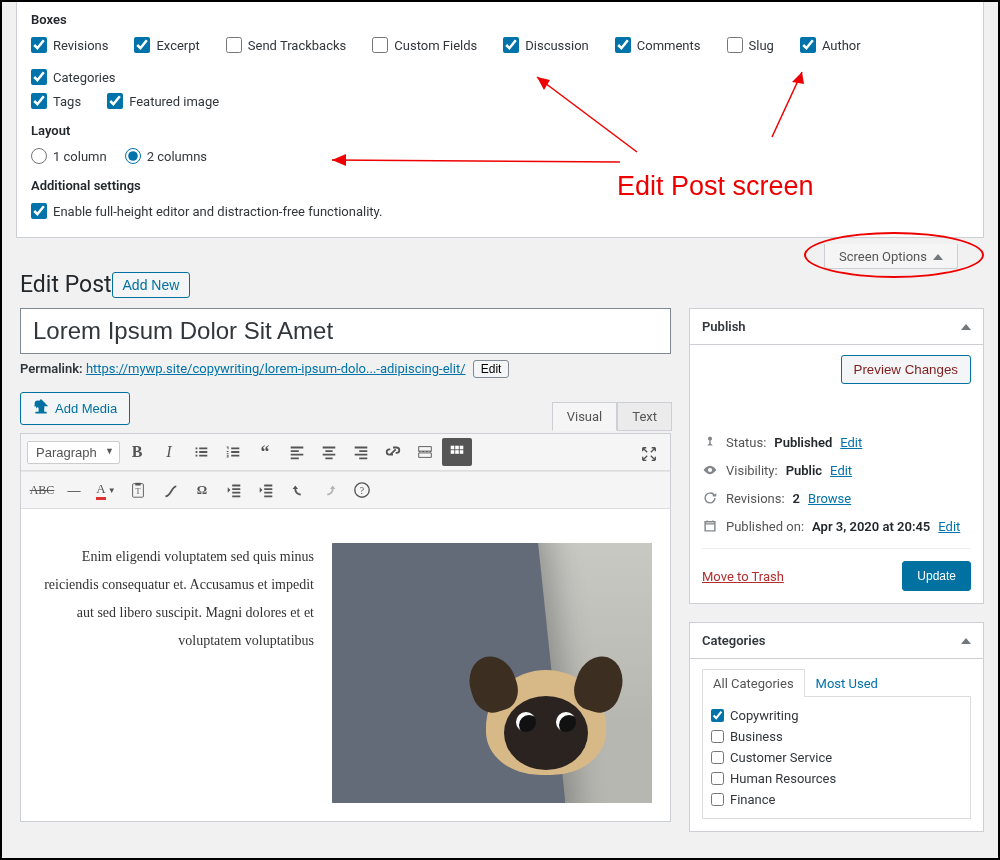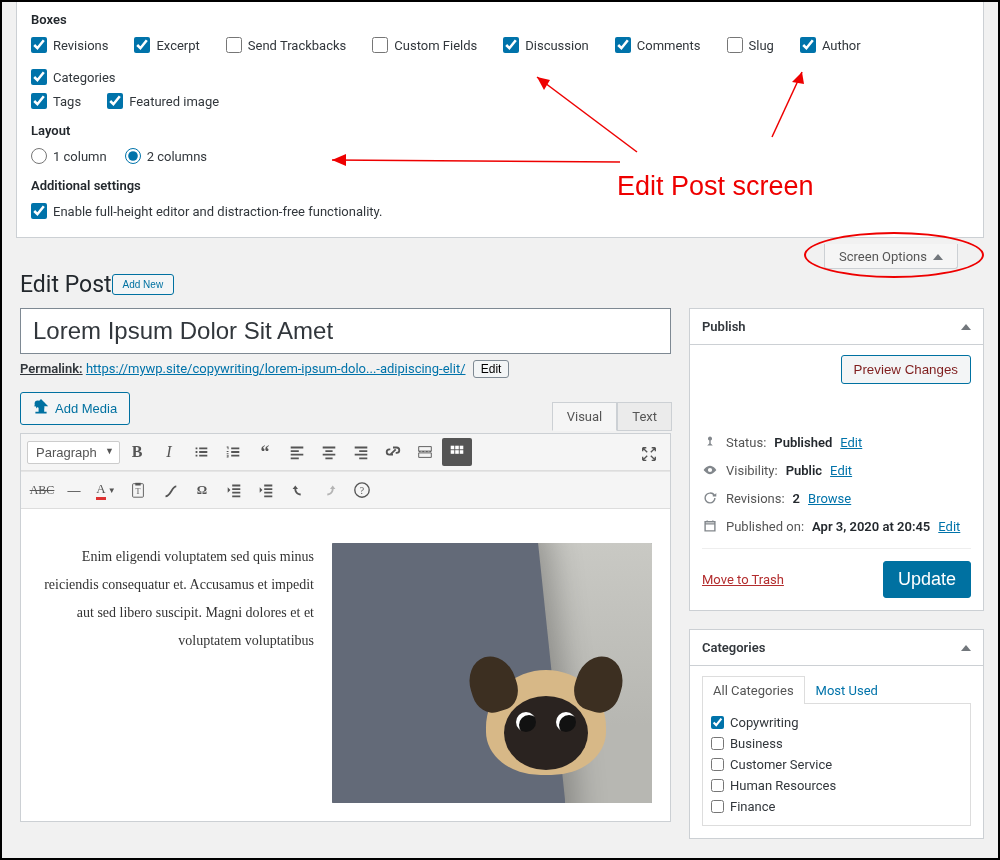--- a/index.html
+++ b/index.html
@@ -20,31 +20,31 @@
 .so-tab-row { display:flex; justify-content:flex-end; padding: 6px 40px 0 16px; position:relative; }
 .so-tab { background:#f5f5f5; border:1px solid #ccd0d4; border-top:none; padding:5px 14px 4px; font-size:13px; color:#555; cursor:pointer; border-radius:0 0 3px 3px; display:flex; align-items:center; gap:6px; }
 .so-tab .tri { width:0;height:0;border-left:5px solid transparent;border-right:5px solid transparent;border-bottom:6px solid #72777c; }
 
 
 .annot-ellipse { position:absolute; right:14px; top:-6px; width:180px; height:46px; border:2px solid #e00; border-radius:50%/50%; pointer-events:none; }
 
 
 .heading-row { display:flex; align-items:center; gap:0; padding: 2px 18px 10px 18px; }
 .heading-row h1 { font-size:23px; font-weight:400; color:#23282d; }
-.add-new { border:1px solid #0071a1; color:#0071a1; background:#f3f5f6; padding:4px 10px; border-radius:3px; font-size:10px; cursor:pointer; }
+.add-new { border:1px solid #0071a1; color:#0071a1; background:#f3f5f6; padding:4px 10px; border-radius:3px; font-size:14px; cursor:pointer; }
 
 
 .cols { display:flex; gap:18px; padding:0 14px 0 18px; }
 .col-main { flex:1; min-width:0; }
 .col-side { width:295px; }
 
 
 .title-input { width:100%; border:1px solid #7e8993; border-radius:0; background:#fff; padding:8px 12px; font-size:24px; font-weight:400; color:#32373c; }
 .permalink-row { padding:6px 0 14px; font-size:13px; }
-.permalink-row strong { font-weight:600;text-decoration:underline; }
+.permalink-row strong { font-weight:600; }
 .permalink-row a { color:#0073aa; text-decoration:underline; }
 .permalink-row .edit-btn { border:1px solid #7e8993; background:#f3f5f6; padding:1px 7px; font-size:12px; border-radius:3px; margin-left:4px; cursor:pointer; }
 
 
 .add-media { border:1px solid #0071a1; color:#0071a1; background:#f3f5f6; padding:6px 12px; border-radius:3px; font-size:13px; cursor:pointer; display:inline-flex; align-items:center; gap:6px; margin-bottom:8px; }
 .add-media .mi { font-weight:bold; }
 
 
 .editor-wrap { border:1px solid #ccd0d4; background:#fff; position:relative; }
 .editor-tabs { position:absolute; top:-31px; right:-1px; display:flex;padding-left:28px; }
@@ -81,21 +81,21 @@
 .metabox-body { padding:10px 12px 12px; font-size:13px; }
 
 .preview-btn { float:right; border:1px solid #0071a1; color:#7f1d1d; background:#f3f5f6; padding:6px 12px; border-radius:3px; cursor:pointer; }
 .pub-inner { clear:both; padding-top:44px; }
 .pub-row { display:flex; align-items:center; gap:8px; padding:6px 0; color:#555; }
 .pub-row .val{font-weight:600;color:#23282d;}
 .pub-row a{ color:#0073aa; text-decoration:underline; }
 .pub-icon{width:16px;height:16px;display:flex;align-items:center;justify-content:center;color:#82878c;}
 .pub-footer { border-top:1px solid #eee; margin-top:8px; padding-top:12px; display:flex; justify-content:space-between; align-items:center; }
 .trash { color:#b32d2e; text-decoration:underline; cursor:pointer; }
-.update-btn { background:#0071a1; color:#fff; border:1px solid #0071a1; padding:7px 14px; border-radius:3px; cursor:pointer; font-size:18px; }
+.update-btn { background:#0071a1; color:#fff; border:1px solid #0071a1; padding:7px 14px; border-radius:3px; cursor:pointer; font-size:12px; }
 
 
 .cat-tabs { display:flex; border-bottom:1px solid #ddd; }
 .cat-tab { padding:6px 10px; font-size:13px; cursor:pointer; border:1px solid transparent; border-bottom:none; margin-bottom:-1px;}
 .cat-tab.active { border-color:#ddd; background:#fff; color:#555;}
 .cat-tab:not(.active){ color:#0073aa; }
 .cat-list-wrap{ border:1px solid #ddd; border-top:none; max-height:150px; overflow-y:scroll; padding:8px; }
 .cat-item{ display:flex; align-items:center; gap:6px; padding:3px 0; }
 
 

